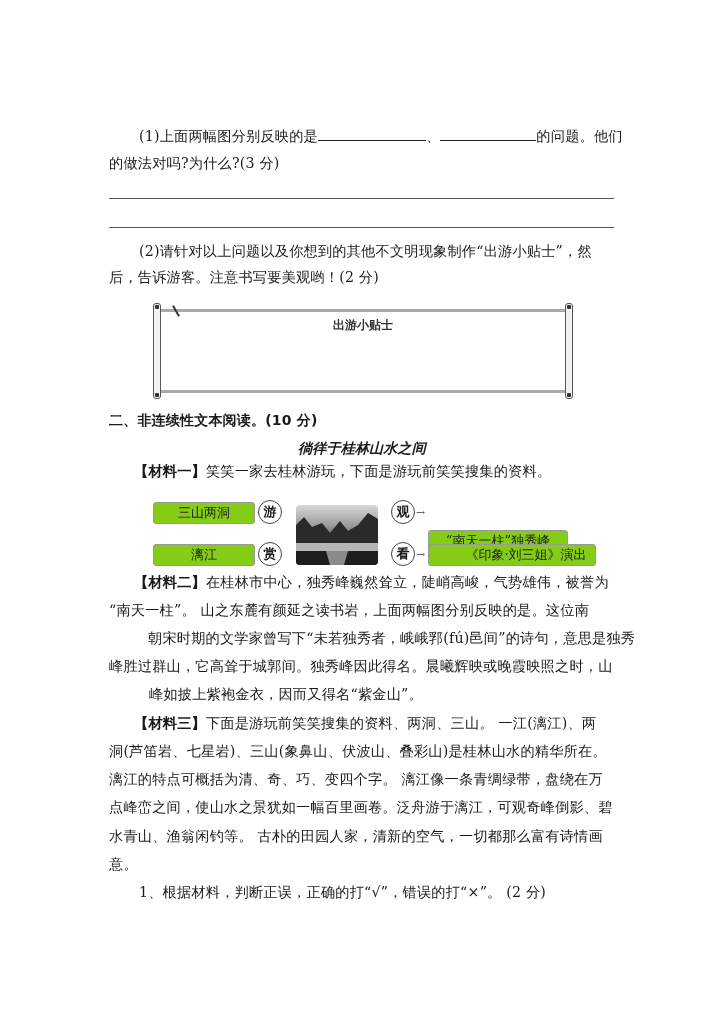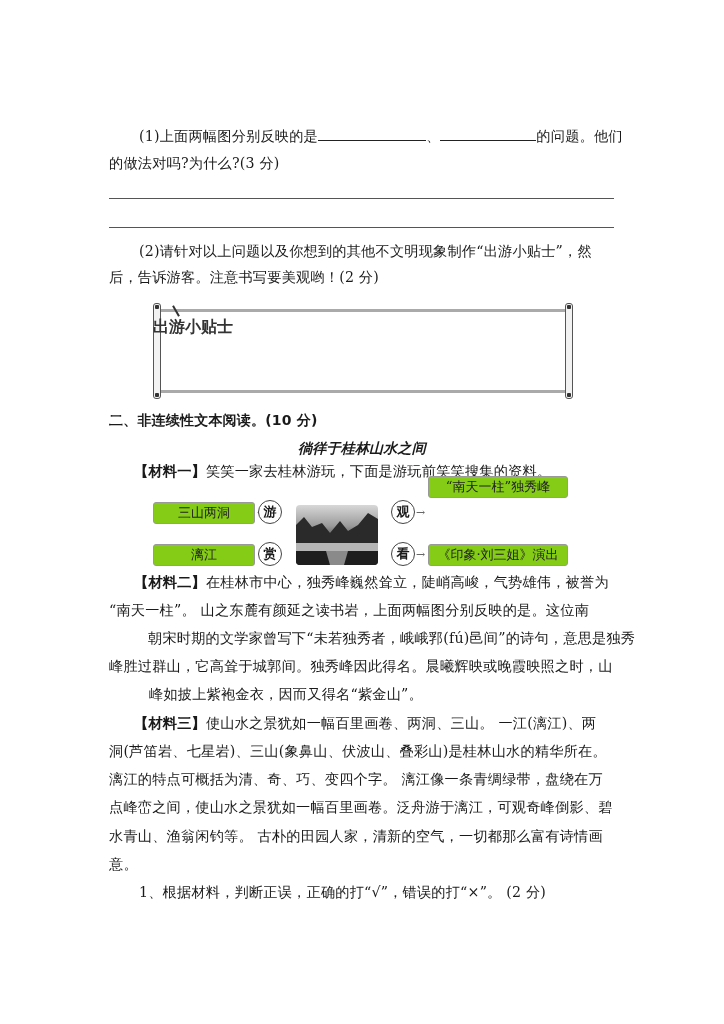--- a/index.html
+++ b/index.html
@@ -26,21 +26,21 @@
   .scroll { position: absolute; left: 153px; top: 303px; width: 420px; height: 96px; }
   .scroll .rod { position: absolute; top: 0; width: 8px; height: 96px; border: 1px solid #555; border-radius: 3px; background: #f2f2f2; box-sizing: border-box; }
   .scroll .rod.left { left: 0; }
   .scroll .rod.right { right: 0; }
   .scroll .rod::before, .scroll .rod::after { content: ""; position: absolute; left: 1px; width: 4px; height: 4px; background: #333; border-radius: 1px; }
   .scroll .rod::before { top: 1px; }
   .scroll .rod::after { bottom: 1px; }
   .scroll .edge { position: absolute; left: 8px; right: 8px; height: 3px; background: #aaa; }
   .scroll .edge.top { top: 6px; }
   .scroll .edge.bottom { bottom: 6px; }
-  .scroll .title { position: absolute; left: 0; right: 0; top: 14px; text-align: left; font-size: 16px; font-family: "DejaVu Sans", "Liberation Sans", sans-serif; font-weight: bold; color: #333; }
+  .scroll .title { position: absolute; left: 0; right: 0; top: 14px; text-align: center; font-size: 12px; font-family: "DejaVu Sans", "Liberation Sans", sans-serif; font-weight: bold; color: #333; }
   .scroll .pen { position: absolute; left: 22px; top: 2px; width: 2px; height: 12px; background: #333; transform: rotate(-30deg); }
   
   .mm-box {
     position: absolute; height: 20px; border: 1px solid #999; border-radius: 3px;
     font-size: 13px; line-height: 20px; text-align: center; color: #222;
     font-family: "DejaVu Serif", "Liberation Serif", serif; background: #84cc16;
   }
   .mm-circle {
     position: absolute; width: 22px; height: 22px; border: 1.5px solid #444; border-radius: 50%;
     font-size: 13px; line-height: 22px; text-align: center; font-weight: bold; background: #fff;
@@ -91,36 +91,36 @@
   <svg width="82" height="60" viewBox="0 0 82 60">
     <path d="M0 20 L8 12 L16 22 L26 18 L34 28 L44 16 L52 26 L62 20 L72 8 L82 14 L82 38 L0 38 Z" fill="#2a2a2a"></path>
     <rect x="0" y="38" width="82" height="8" fill="#b5b5b5"></rect>
     <path d="M0 46 L82 46 L82 60 L0 60 Z" fill="#1e1e1e"></path>
     <path d="M30 46 L52 46 L48 60 L34 60 Z" fill="#8a8a8a"></path>
   </svg>
 </div>
 
 <div class="mm-circle" style="left:391px; top:500px;">观</div>
 <div class="mm-arrow" style="left:416px; top:507px;">→</div>
-<div class="mm-box" style="left:428px; top:476px; width:138px;">“南天一柱”独秀峰</div>
+<div class="mm-box" style="left:428px; top:530px; width:138px;">“南天一柱”独秀峰</div>
 
 <div class="mm-circle" style="left:391px; top:542px;">看</div>
 <div class="mm-arrow" style="left:416px; top:549px;">→</div>
-<div class="mm-box" style="left:428px; top:544px; width:138px;">《印象·刘三姐》演出</div>
+<div class="mm-box" style="left:428px; top:544px; width:138px;padding-left:28px;">《印象·刘三姐》演出</div>
 
 <div class="line-text" style="top:573px; padding-left:25px;">
   <span class="bold">【材料二】</span><span>在桂林市中心，独秀峰巍然耸立，陡峭高峻，气势雄伟，被誉为</span>
 </div>
 <div class="line-text" style="top:601px;">“南天一柱”。 山之东麓有颜延之读书岩，上面两幅图分别反映的是。这位南</div>
 <div class="line-text" style="top:629px;margin-left:39px;">朝宋时期的文学家曾写下“未若独秀者，峨峨郛(fú)邑间”的诗句，意思是独秀</div>
 <div class="line-text" style="top:657px;">峰胜过群山，它高耸于城郭间。独秀峰因此得名。晨曦辉映或晚霞映照之时，山</div>
 <div class="line-text" style="top:685px;padding-left:40px;">峰如披上紫袍金衣，因而又得名“紫金山”。</div>
 
 <div class="line-text" style="top:714px; padding-left:25px;">
-  <span class="bold">【材料三】</span><span>使山水之景犹如一幅百里画卷、两洞、三山。 一江(漓江)、两</span>
+  <span class="bold">【材料三】</span><span>下面是游玩前笑笑搜集的资料、两洞、三山。 一江(漓江)、两</span>
 </div>
 <div class="line-text" style="top:742px;">洞(芦笛岩、七星岩)、三山(象鼻山、伏波山、叠彩山)是桂林山水的精华所在。</div>
 <div class="line-text" style="top:770px;">漓江的特点可概括为清、奇、巧、变四个字。 漓江像一条青绸绿带，盘绕在万</div>
 <div class="line-text" style="top:798px;">点峰峦之间，使山水之景犹如一幅百里画卷。泛舟游于漓江，可观奇峰倒影、碧</div>
 <div class="line-text" style="top:827px;">水青山、渔翁闲钓等。 古朴的田园人家，清新的空气，一切都那么富有诗情画</div>
 <div class="line-text" style="top:855px;">意。</div>
 
 <div class="line-text indent" style="top:883px;">1、根据材料，判断正误，正确的打“√”，错误的打“×”。 (2 分)</div>
 
 </body></html>

